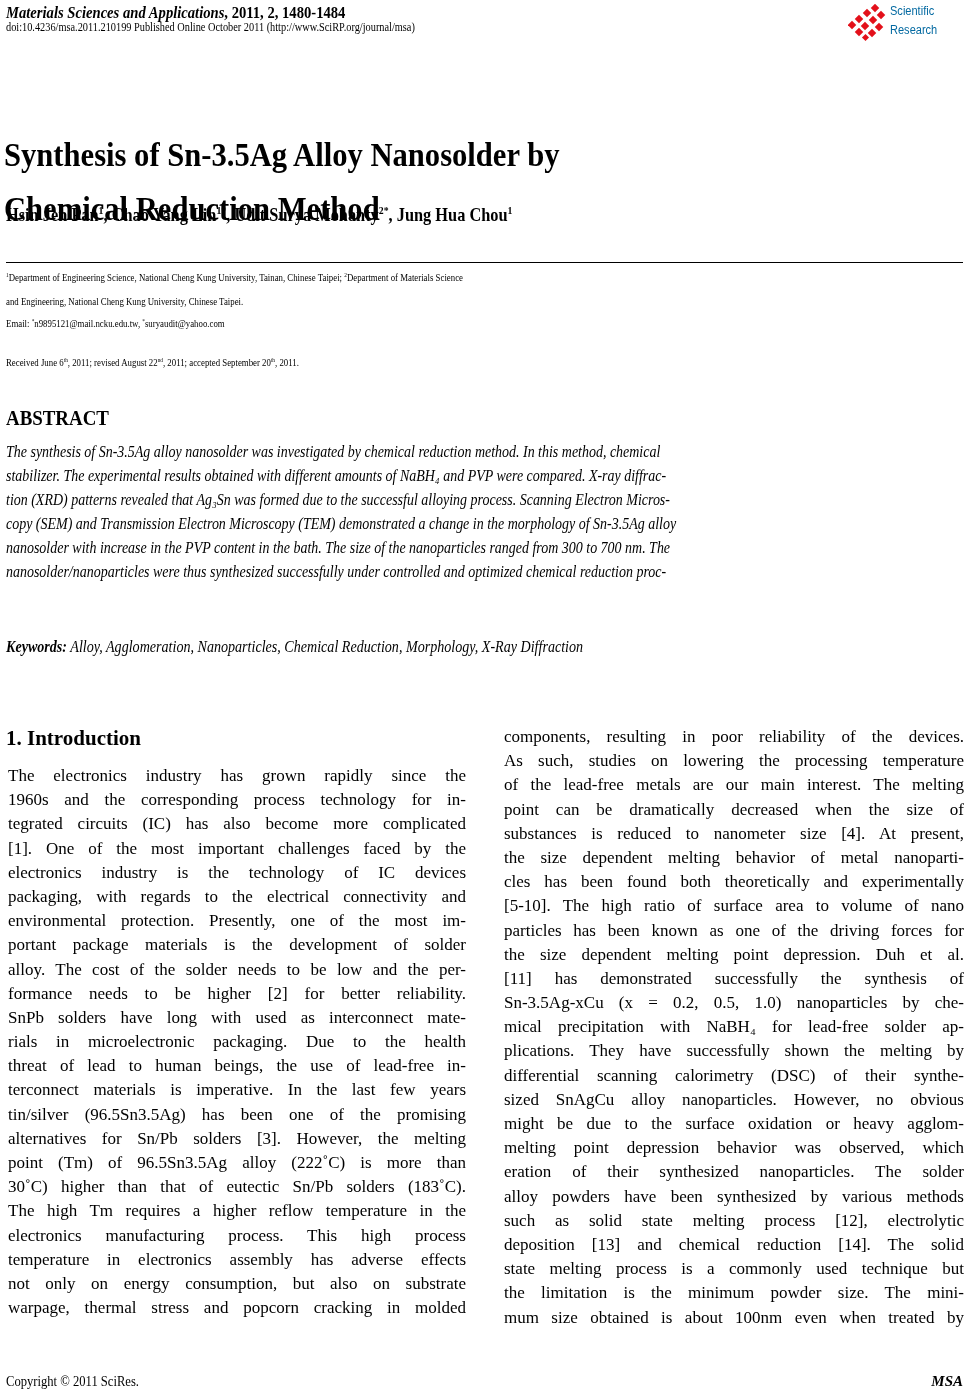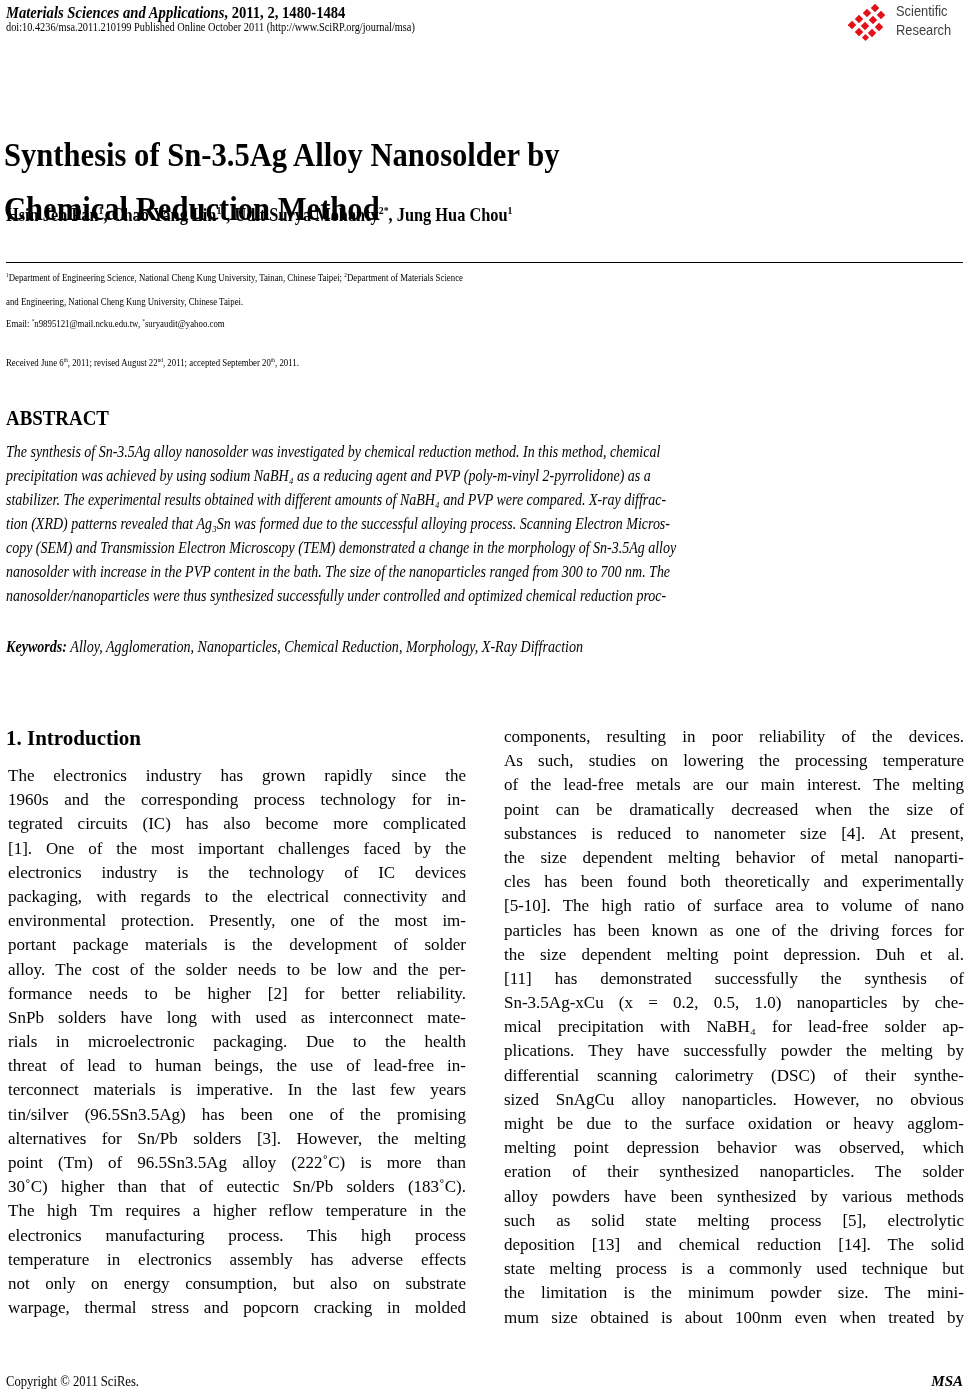--- a/index.html
+++ b/index.html
@@ -8,21 +8,21 @@
   .cond { display: inline-block; transform-origin: left top; white-space: nowrap; }
 
   #journal-line { left: 6px; top: 3px; font-size: 17px; font-weight: bold; font-style: italic; }
   #journal-line .cond { transform: scaleX(0.86); }
   #journal-line .nonital { font-style: normal; }
   #doi-line { left: 6px; top: 20px; font-size: 12px; }
   #doi-line .cond { transform: scaleX(0.86); }
 
   #logo { left: 848px; top: 2px; width: 120px; height: 42px; }
   #logo svg { position: absolute; left: 0; top: 2px; }
-  #logo .logo-text { position: absolute; left: 48px; top: 0px; font-family: "Liberation Sans", sans-serif; font-size: 14px; line-height: 19px; color: #404040; }
+  #logo .logo-text { position: absolute; left: 42px; top: 0px; font-family: "Liberation Sans", sans-serif; font-size: 12px; line-height: 19px; color: #0369a1; }
   #logo .logo-text span { display: block; transform: scaleX(0.92); transform-origin: left top; }
 
   #title { left: 4px; top: 96px; font-size: 34px; font-weight: bold; line-height: 54px; margin-top: 32px; }
   #title .cond { transform: scaleX(0.90); display: block; }
 
   #authors { left: 6px; top: 204px; font-size: 19px; font-weight: bold; }
   #authors .cond { transform: scaleX(0.86); }
   sup { font-size: 0.6em; vertical-align: super; line-height: 0; }
 
   #rule { left: 6px; top: 262px; width: 957px; height: 0; border-top: 1.4px solid #000; }
@@ -112,21 +112,20 @@
 </div>
 <div id="received" class="abs affil">
   <span class="cond"><span>Received June 6</span><sup>th</sup><span>, 2011; revised August 22</span><sup>nd</sup><span>, 2011; accepted September 20</span><sup>th</sup><span>, 2011.</span></span>
 </div>
 
 <div id="abstract-heading" class="abs">
   <span class="cond">ABSTRACT</span>
 </div>
 <div id="abstract-body" class="abs">
   <span class="aline"><span class="cond">The synthesis of Sn-3.5Ag alloy nanosolder was investigated by chemical reduction method. In this method, chemical</span></span>
-  <span class="aline"><span class="cond">precipitation was achieved by using sodium NaBH₄ as a reducing agent and PVP (poly-m-vinyl 2-pyrrolidone) as a</span></span>
   <span class="aline"><span class="cond">stabilizer. The experimental results obtained with different amounts of NaBH₄ and PVP were compared. X-ray diffrac-</span></span>
   <span class="aline"><span class="cond">tion (XRD) patterns revealed that Ag₃Sn was formed due to the successful alloying process. Scanning Electron Micros-</span></span>
   <span class="aline"><span class="cond">copy (SEM) and Transmission Electron Microscopy (TEM) demonstrated a change in the morphology of Sn-3.5Ag alloy</span></span>
   <span class="aline"><span class="cond">nanosolder with increase in the PVP content in the bath. The size of the nanoparticles ranged from 300 to 700 nm. The</span></span>
   <span class="aline"><span class="cond">nanosolder/nanoparticles were thus synthesized successfully under controlled and optimized chemical reduction proc-</span></span>
 </div>
 
 <div id="keywords" class="abs">
   <span class="cond"><b>Keywords:</b> <span>Alloy, Agglomeration, Nanoparticles, Chemical Reduction, Morphology, X-Ray Diffraction</span></span>
 </div>
@@ -165,28 +164,28 @@
     <span class="tline">point can be dramatically decreased when the size of</span>
     <span class="tline">substances is reduced to nanometer size [4]. At present,</span>
     <span class="tline">the size dependent melting behavior of metal nanoparti-</span>
     <span class="tline">cles has been found both theoretically and experimentally</span>
     <span class="tline">[5-10]. The high ratio of surface area to volume of nano</span>
     <span class="tline">particles has been known as one of the driving forces for</span>
     <span class="tline">the size dependent melting point depression. Duh et al.</span>
     <span class="tline">[11] has demonstrated successfully the synthesis of</span>
     <span class="tline">Sn-3.5Ag-xCu (x = 0.2, 0.5, 1.0) nanoparticles by che-</span>
     <span class="tline">mical precipitation with NaBH₄ for lead-free solder ap-</span>
-    <span class="tline">plications. They have successfully powder the melting by</span>
+    <span class="tline">plications. They have successfully shown the melting by</span>
     <span class="tline">differential scanning calorimetry (DSC) of their synthe-</span>
     <span class="tline">sized SnAgCu alloy nanoparticles. However, no obvious</span>
     <span class="tline">might be due to the surface oxidation or heavy agglom-</span>
     <span class="tline">melting point depression behavior was observed, which</span>
     <span class="tline">eration of their synthesized nanoparticles. The solder</span>
     <span class="tline">alloy powders have been synthesized by various methods</span>
-    <span class="tline">such as solid state melting process [5], electrolytic</span>
+    <span class="tline">such as solid state melting process [12], electrolytic</span>
     <span class="tline">deposition [13] and chemical reduction [14]. The solid</span>
     <span class="tline">state melting process is a commonly used technique but</span>
     <span class="tline">the limitation is the minimum powder size. The mini-</span>
     <span class="tline last-of-col">mum size obtained is about 100nm even when treated by</span>
   </div>
 
 <div id="footer-copy" class="abs">
   <span class="cond">Copyright © 2011 SciRes.</span>
 </div>
 <div id="footer-msa" class="abs">MSA</div>

